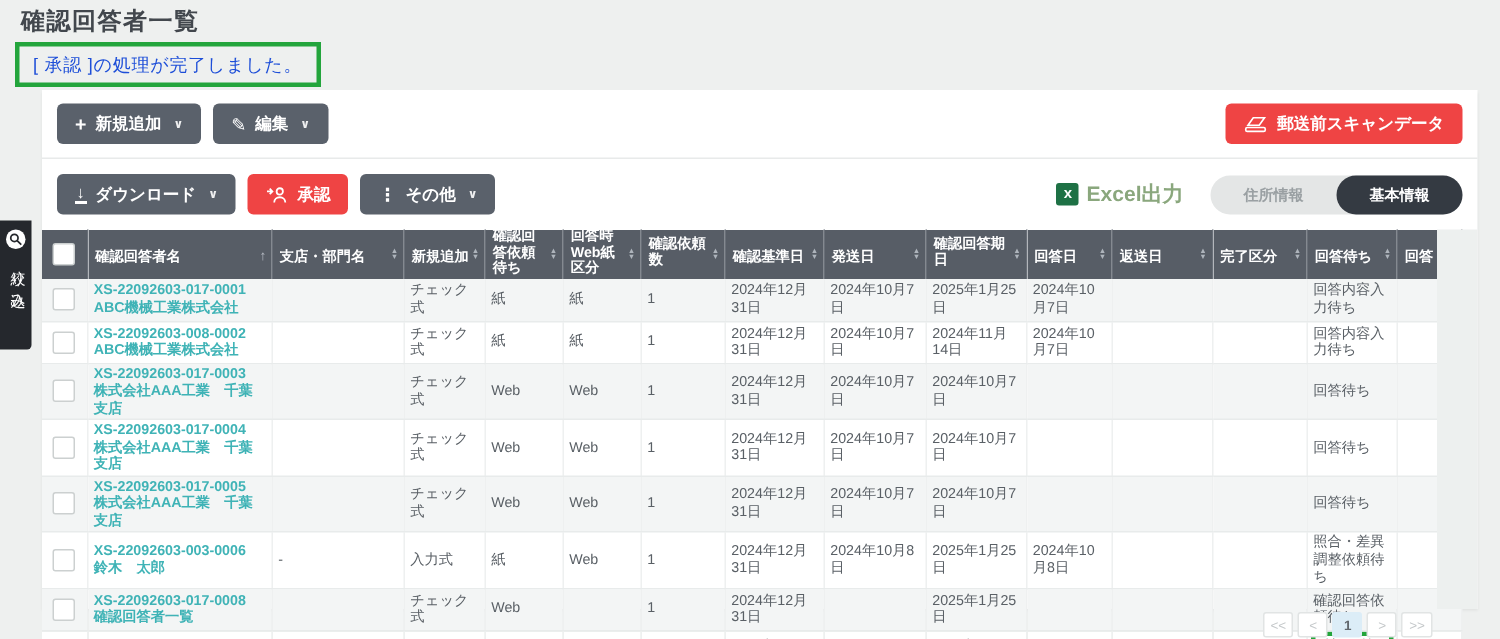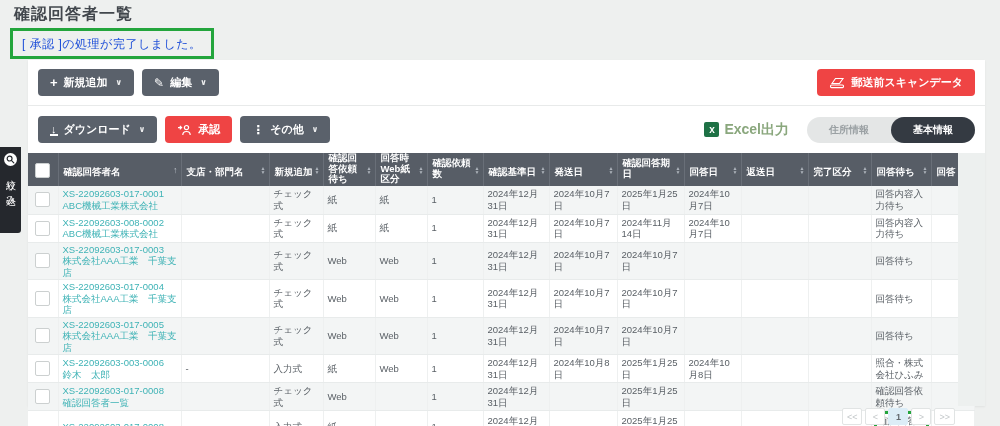--- a/index.html
+++ b/index.html
@@ -51,21 +51,21 @@
   .sort.both{display:flex;flex-direction:column;font-size:5px;line-height:4.5px;color:#aeb4bc}
   .sort.both i{font-style:normal}
   tbody td{height:28px;border-right:1px solid #eef0f0;border-bottom:1px solid #e8ebeb;font-size:9.5px;color:#5a6066;
     padding:1px 4px;vertical-align:middle;line-height:11.5px;overflow:hidden;box-sizing:border-box;background:#fff}
   tr.alt td{background:#f3f5f5}
   .col-check{width:30px;text-align:center;padding:0}
   .col-name{width:123px}.col-branch{width:88px}.col-format{width:54px}.col-req_media{width:52px}.col-res_media{width:52px}
   .col-count{width:56px}.col-base_date{width:66px}.col-send_date{width:68px}.col-due_date{width:67px}.col-answer_date{width:57px}
   .col-return_date{width:67px}.col-complete{width:63px}.col-status{width:60px}.col-answer{width:43px}
   .cbx{display:inline-block;width:13px;height:13px;background:#fff;border:1px solid #ccd0d0;border-radius:2px;vertical-align:middle;cursor:pointer}
-  .rlink{color:#3fb3b6;font-weight:normal;text-decoration:none;display:block;cursor:pointer}
+  .rlink{color:#3fb3b6;font-weight:bold;text-decoration:none;display:block;cursor:pointer}
   .rlink div{line-height:11.5px}
   .status-hl{border:3px solid #23a53c;padding:1px 2px;margin:-1px -2px;min-height:18px;display:flex;align-items:center}
   .side-strip{position:absolute;left:930px;top:0;width:27px;height:253px;background:#edf0ef}
 
   
   .pagination{position:absolute;right:45px;top:408px;display:flex;gap:3px}
   .pg{min-width:20px;height:17px;background:#fff;border:1px solid #e1e4e4;border-radius:2px;color:#c3c7c9;font-size:9px;
     display:flex;align-items:center;justify-content:center;padding:0 4px;font-family:inherit;cursor:pointer;box-sizing:border-box}
   .pg.current{background:#dcedf7;border-color:#dcedf7;color:#63686d;font-weight:bold}
 </style>
@@ -328,21 +328,21 @@
               <td class="col-format">入力式</td>
               <td class="col-req_media">紙</td>
               <td class="col-res_media">Web</td>
               <td class="col-count">1</td>
               <td class="col-base_date">2024年12月31日</td>
               <td class="col-send_date">2024年10月8日</td>
               <td class="col-due_date">2025年1月25日</td>
               <td class="col-answer_date">2024年10月8日</td>
               <td class="col-return_date"></td>
               <td class="col-complete"></td>
-              <td class="col-status">照合・株式会社ひふみ</td>
+              <td class="col-status">照合・差異調整依頼待ち</td>
               <td class="col-answer"></td>
             </tr>
             <tr class="alt">
               <td class="col-check"><span class="cbx"></span></td>
               <td class="col-name">
                 <a class="rlink">
                   <div>XS-22092603-017-0008</div>
                   <div>確認回答者一覧</div>
                 </a>
               </td>

